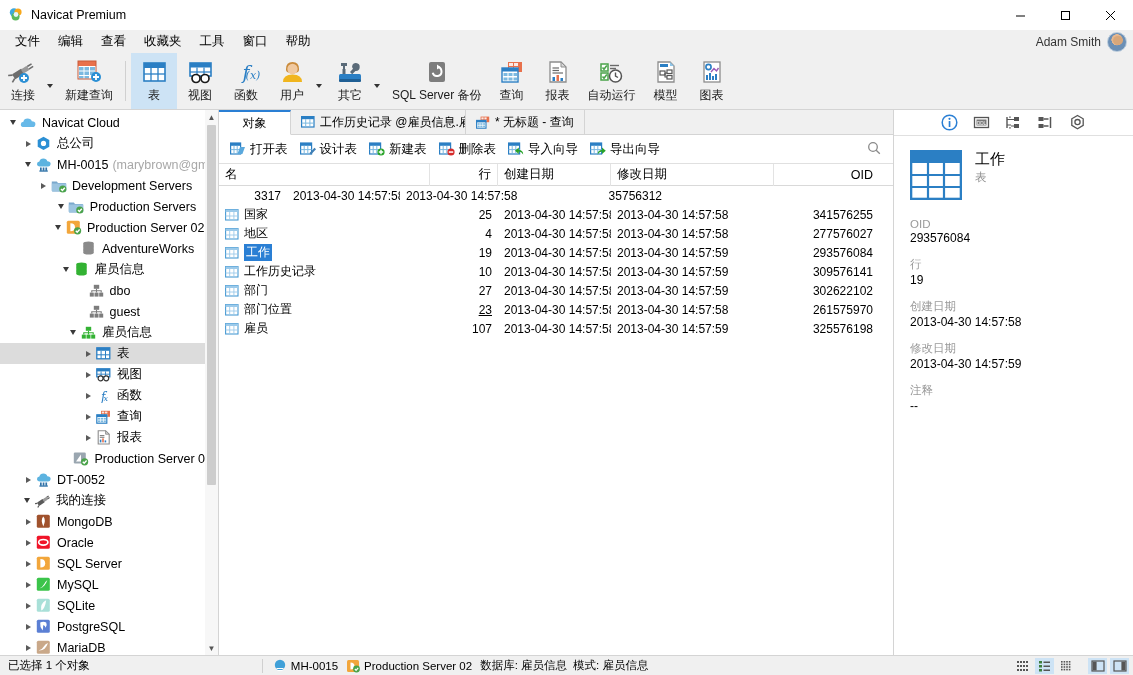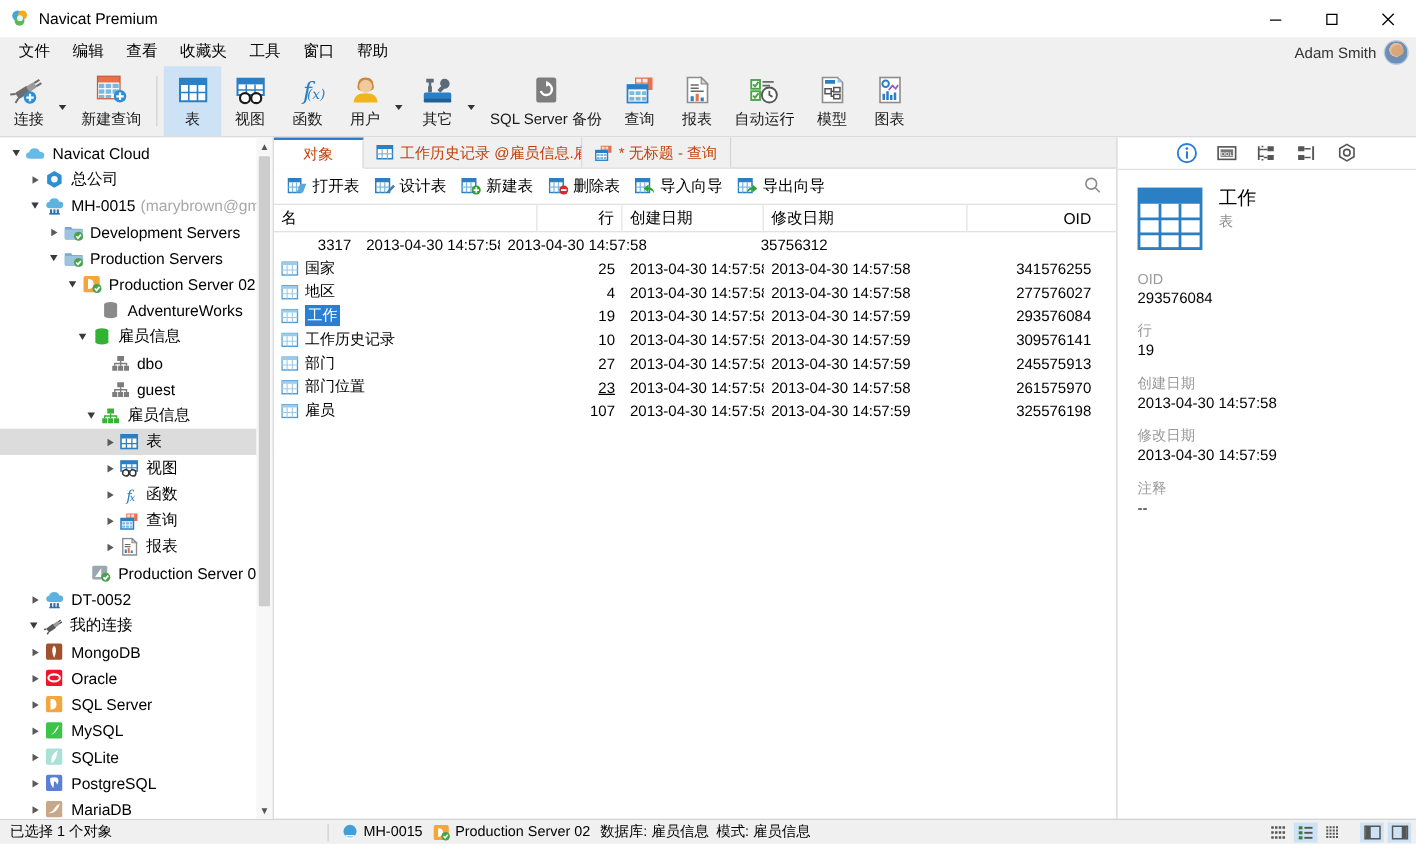--- a/index.html
+++ b/index.html
@@ -68,21 +68,21 @@
   .nsub { color: #a8a8a8; margin-left: 4px; }
   .sb-scroll { position: absolute; right: 0; top: 0; width: 13px; height: 100%; background: #f7f7f7; }
   .sb-arrow { height: 14px; display:flex; align-items:center; justify-content:center; color:#555; font-size:8px; }
   .sb-thumb { position: absolute; left: 2px; width: 9px; background: #cdcdcd; border-radius: 1px; }
 
   
   .content { flex: 1 1 auto; display: flex; flex-direction: column; min-width: 0; background: #fff; }
   .tabbar { height: 25px; flex: 0 0 25px; display: flex; background: #f0f0f0;
             border-bottom: 1px solid #d4d4d4; }
   .tab { display: flex; align-items: center; padding: 0 10px; font-size: 12px;
-         gap: 5px; border-right: 1px solid #d4d4d4; background: #f0f0f0; color: #c2410c;
+         gap: 5px; border-right: 1px solid #d4d4d4; background: #f0f0f0; color: #000000;
          max-width: 175px; white-space: nowrap; overflow: hidden; }
   .tab.active { background: #fff; border-bottom: 1px solid #fff;
                 border-top: 2px solid #2a7fd4; margin-bottom: -1px; }
   .tab.obj { min-width: 72px; justify-content: center; }
   .tab-fill { flex: 1 1 auto; background: #f0f0f0; border-bottom: 1px solid #d4d4d4;
               margin-bottom: -1px; }
 
   .objbar { height: 29px; flex: 0 0 29px; display: flex; align-items: center;
             background: #fff; border-bottom: 1px solid #e0e0e0; padding-left: 5px; }
   .ob-item { display: flex; align-items: center; gap: 4px; padding: 2px 6px; font-size: 12.5px; }
@@ -444,21 +444,21 @@
             <span class="nicon">
               <svg width="16" height="14" viewBox="0 0 16 14">
                 <path d="M0.8 2.6 h5 l1.2 1.4 h7.2 a1 1 0 0 1 1 1 v6.6 a1 1 0 0 1 -1 1 H1.8 a1 1 0 0 1 -1 -1 Z" fill="#7aa8cc"></path>
                 <path d="M0.8 4.6 h14.4 v7 a1 1 0 0 1 -1 1 H1.8 a1 1 0 0 1 -1 -1 Z" fill="#9cc4e0"></path>
                 <circle cx="11.8" cy="10" r="3.6" fill="#4aa34a"></circle>
                 <path d="M10 10 L11.4 11.5 L13.8 8.7" stroke="#fff" stroke-width="1.4" fill="none"></path>
               </svg>
             </span>
             <span class="nlabel">Development Servers</span>
           </div>
-          <div class="node" style="padding-left: 36px;">
+          <div class="node" style="padding-left: 36px; justify-content: center;">
             <span class="twisty">
               <i class="tw d"></i>
             </span>
             <span class="nicon">
               <svg width="16" height="14" viewBox="0 0 16 14">
                 <path d="M0.8 2.6 h5 l1.2 1.4 h7.2 a1 1 0 0 1 1 1 v6.6 a1 1 0 0 1 -1 1 H1.8 a1 1 0 0 1 -1 -1 Z" fill="#7aa8cc"></path>
                 <path d="M0.8 4.6 h14.4 v7 a1 1 0 0 1 -1 1 H1.8 a1 1 0 0 1 -1 -1 Z" fill="#9cc4e0"></path>
                 <circle cx="11.8" cy="10" r="3.6" fill="#4aa34a"></circle>
                 <path d="M10 10 L11.4 11.5 L13.8 8.7" stroke="#fff" stroke-width="1.4" fill="none"></path>
               </svg>
@@ -1052,21 +1052,21 @@
                     <line x1="8.9" y1="3" x2="8.9" y2="11"></line>
                     <line x1="0.6" y1="7" x2="13" y2="7"></line>
                   </g>
                 </svg>
               </span>
               <span>部门</span>
             </div>
             <div class="cell r" style="width: 68px;">27</div>
             <div class="cell" style="width: 113px;">2013-04-30 14:57:58</div>
             <div class="cell" style="width: 163px;">2013-04-30 14:57:59</div>
-            <div class="cell r" style="width: 105px;">245575913</div>
+            <div class="cell r" style="width: 105px;">302622102</div>
           </div>
           <div class="row">
             <div class="cell namecell" style="width: 211px;">
               <span style="display: flex;">
                 <svg width="14" height="12" viewBox="0 0 14 12">
                   <rect x="0.6" y="0.6" width="12.4" height="10.4" fill="#fff" stroke="#4a9bd4" stroke-width="1.1"></rect>
                   <rect x="0.6" y="0.6" width="12.4" height="2.4" fill="#9ccaea"></rect>
                   <g stroke="#9ccaea" stroke-width="0.9">
                     <line x1="4.7" y1="3" x2="4.7" y2="11"></line>
                     <line x1="8.9" y1="3" x2="8.9" y2="11"></line>

